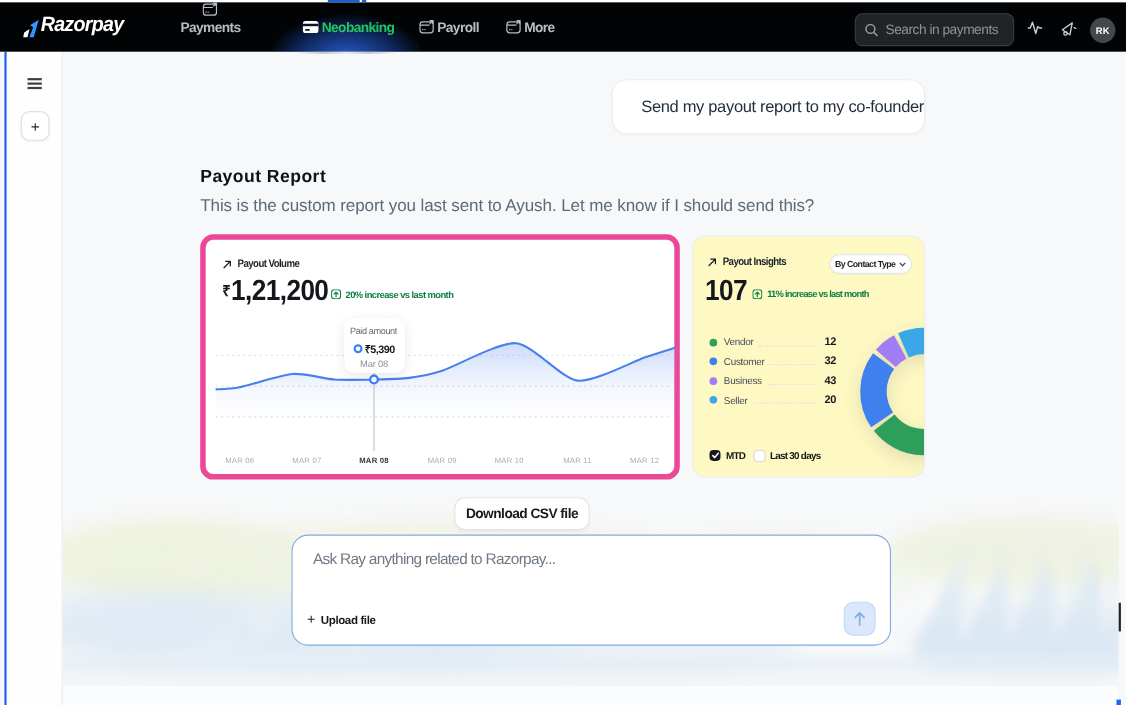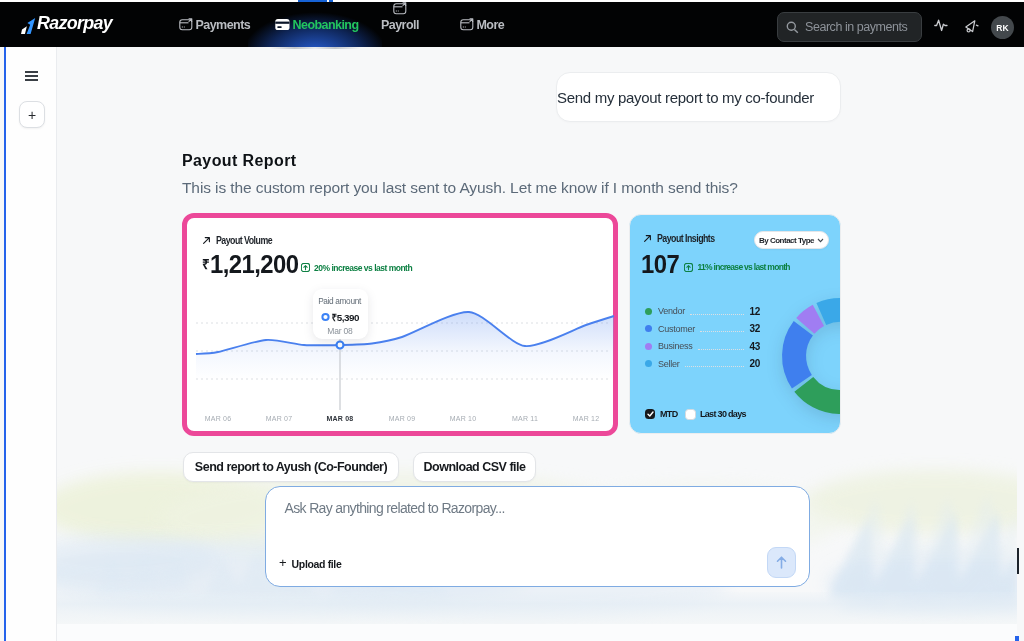--- a/index.html
+++ b/index.html
@@ -20,28 +20,28 @@
 .search span { color:#8d9299; font-size:12.5px; letter-spacing:-0.45px; }
 .avatar { position:absolute; left:991px; top:14px; width:23px; height:23px; border-radius:50%; background:#43484c; color:#fff; font-size:8.5px; font-weight:bold; display:flex; align-items:center; justify-content:center; letter-spacing:0.2px; }
 
 .main { position:absolute; left:0; top:47px; width:1024px; height:594px; background:#f7f8f9; }
 .blueline { position:absolute; left:4px; top:47px; width:2px; height:594px; background:#2563eb; z-index:6; }
 .sidebar { position:absolute; left:6px; top:47px; width:51px; height:594px; background:#fefefe; border-right:1px solid #eaecef; z-index:5; }
 .burger { position:absolute; left:25px; top:71px; width:13px; height:10px; z-index:7; }
 .burger div { height:1.8px; background:#3a3f45; margin-bottom:2.1px; }
 .plusbtn { position:absolute; left:19px; top:101px; width:26px; height:27px; background:#fff; border:1px solid #dcdfe3; border-radius:8px; z-index:7; color:#26292d; font-size:14px; display:flex; align-items:center; justify-content:center; box-shadow:0 1px 2px rgba(0,0,0,0.05); }
 
-.bubble { position:absolute; left:556px; top:72px; width:285px; height:50px; background:#fff; border:1px solid #ebedef; border-radius:14px; display:flex; align-items:center; justify-content:flex-start; z-index:2; box-shadow:0 1px 2px rgba(16,24,40,0.02); }
+.bubble { position:absolute; left:556px; top:72px; width:285px; height:50px; background:#fff; border:1px solid #ebedef; border-radius:14px; display:flex; align-items:center; justify-content:flex-end; z-index:2; box-shadow:0 1px 2px rgba(16,24,40,0.02); }
 .bubble span { color:#252f3a; font-size:15px; letter-spacing:-0.3px; }
 
 .h1 { position:absolute; left:182px; top:152px; font-size:16px; font-weight:bold; color:#0e1216; letter-spacing:0.4px; z-index:2; }
 .sub { position:absolute; left:182px; top:178.5px; font-size:15.5px; color:#5c6a79; letter-spacing:-0.1px; z-index:2; }
 
 .card1 { position:absolute; left:182px; top:213px; width:436px; height:223px; background:#fff; border:5px solid #ec4899; border-radius:12px; z-index:2; overflow:hidden; }
-.card2 { position:absolute; left:629px; top:214px; width:212px; height:220px; background:#7dd3fc; border:1px solid #ebedef; border-radius:12px; z-index:2; overflow:hidden; }
+.card2 { position:absolute; left:629px; top:214px; width:212px; height:220px; background:#fef9c3; border:1px solid #ebedef; border-radius:12px; z-index:2; overflow:hidden; }
 .cardhead { position:absolute; display:flex; align-items:center; gap:5px; font-size:10px; font-weight:bold; color:#1c2127; letter-spacing:-0.6px; }
 .cardhead span { display:inline-block; transform:scaleX(0.88); transform-origin:left center; }
 .bignum { position:absolute; display:flex; align-items:flex-end; }
 .rupee { font-size:13.5px; font-weight:bold; color:#14181d; margin-bottom:2px; }
 .num { font-size:26.5px; font-weight:bold; color:#14181d; letter-spacing:-0.6px; line-height:0.74; transform:scaleX(0.9); transform-origin:left bottom; }
 .greenrow { display:flex; align-items:center; gap:4px; margin-left:6px; }
 .greentext { color:#0d8043; font-size:8.5px; font-weight:bold; letter-spacing:-0.5px; }
 
 .pill { position:absolute; left:124px; top:16px; width:75px; height:18px; border:1px solid #e4e6e9; border-radius:10px; background:#fff; display:flex; align-items:center; justify-content:center; gap:3px; font-size:8px; font-weight:bold; color:#1c2127; letter-spacing:-0.5px; box-shadow:0 1px 2px rgba(0,0,0,0.04); }
 .legend { position:absolute; left:15px; top:87.5px; width:115px; }
@@ -106,38 +106,38 @@
   <div class="nav">
     <div class="glow"></div>
     <div class="underline"></div>
     <div class="logo">
       <svg width="15" height="16" viewBox="0 0 15 16" style="margin-top:1px;">
         <path d="M14.2 0 L6.4 5.0 L9.2 6.7 L5.6 16 L9.6 16 Z" fill="#3395ff"></path>
         <path d="M5.9 8.3 L1.0 11.5 L0 16 L3.9 16 Z" fill="#fff"></path>
       </svg>
       <span class="logotext">Razorpay</span>
     </div>
-    <div class="navitem" style="left:179px;">
+    <div class="navitem" style="left:164px;flex-direction:column;">
       <svg width="14" height="13" viewBox="0 0 14 13" fill="none" stroke="#babdc2" stroke-width="1.1">
           <rect x="0.8" y="1.8" width="12" height="10" rx="2.5"></rect>
           <line x1="0.8" y1="4.8" x2="9.5" y2="4.8"></line>
           <path d="M10 0.8 L12.8 0.8 M12.8 0.8 L12.8 3.4 M12.6 1 L10 3.4" stroke-linecap="round"></path>
           <line x1="2.8" y1="9" x2="5.8" y2="9" stroke-dasharray="1.1 0.9"></line>
         </svg>
       <span>Payments</span>
     </div>
     <div class="navitem nav-active" style="left:275px;">
       <svg width="15" height="13" viewBox="0 0 15 13">
           <rect x="0.3" y="1" width="14.2" height="11" rx="2.6" fill="#fff"></rect>
           <rect x="0.3" y="3.6" width="14.2" height="2.2" fill="#0a1528"></rect>
           <rect x="2.4" y="8.3" width="4.2" height="1.7" rx="0.5" fill="#0a1528"></rect>
         </svg>
       <span>Neobanking</span>
     </div>
-    <div class="navitem" style="left:381px;flex-direction:column;">
+    <div class="navitem" style="left:381px;">
       <svg width="14" height="13" viewBox="0 0 14 13" fill="none" stroke="#babdc2" stroke-width="1.1">
           <rect x="0.8" y="1.8" width="12" height="10" rx="2.5"></rect>
           <line x1="0.8" y1="4.8" x2="9.5" y2="4.8"></line>
           <path d="M10 0.8 L12.8 0.8 M12.8 0.8 L12.8 3.4 M12.6 1 L10 3.4" stroke-linecap="round"></path>
           <line x1="2.8" y1="9" x2="5.8" y2="9" stroke-dasharray="1.1 0.9"></line>
         </svg>
       <span>Payroll</span>
     </div>
     <div class="navitem" style="left:460px;">
       <svg width="14" height="13" viewBox="0 0 14 13" fill="none" stroke="#babdc2" stroke-width="1.1">
@@ -177,21 +177,21 @@
       <div></div>
       <div></div>
     </div>
   <div class="plusbtn">+</div>
 
   <div class="bubble">
       <span>Send my payout report to my co-founder</span>
     </div>
 
   <div class="h1">Payout Report</div>
-  <div class="sub">This is the custom report you last sent to Ayush. Let me know if I month send this?</div>
+  <div class="sub">This is the custom report you last sent to Ayush. Let me know if I should send this?</div>
 
   <div class="card1">
     <div class="cardhead" style="left:14.5px; top:17px;">
       <svg width="9" height="9" viewBox="0 0 10 10" fill="none" stroke="#14181d" stroke-width="1.25" stroke-linecap="round" stroke-linejoin="round">
           <path d="M1.8 8.2 L8.2 1.8 M3.6 1.8 L8.2 1.8 L8.2 6.4"></path>
         </svg>
       <span>Payout Volume</span>
     </div>
     <div class="bignum" style="left:15px; top:37px;">
       <span class="rupee">₹</span>
@@ -302,21 +302,20 @@
           <svg width="7" height="6" viewBox="0 0 7 6" fill="none" stroke="#fff" stroke-width="1.4" stroke-linecap="round" stroke-linejoin="round">
             <path d="M1 3.2 L2.8 5 L6 1"></path>
           </svg>
         </span>
       <span>MTD</span>
       <span class="cb2"></span>
       <span>Last 30 days</span>
     </div>
   </div>
 
-  <div class="btn" style="left:183px; top:452px; width:216px;">Send report to Ayush (Co-Founder)</div>
   <div class="btn" style="left:413px; top:452px; width:123px;">Download CSV file</div>
 
   <div class="inputbox">
     <div class="ph">Ask Ray anything related to Razorpay...</div>
     <div class="upload">
         <span style="font-weight:normal; font-size:13px; position:relative; top:-1px; letter-spacing:0;">+</span>
         <span>Upload file</span>
       </div>
     <div class="sendbtn">
         <svg width="11" height="13" viewBox="0 0 11 13" fill="none" stroke="#84ace6" stroke-width="1.6" stroke-linecap="round" stroke-linejoin="round">

